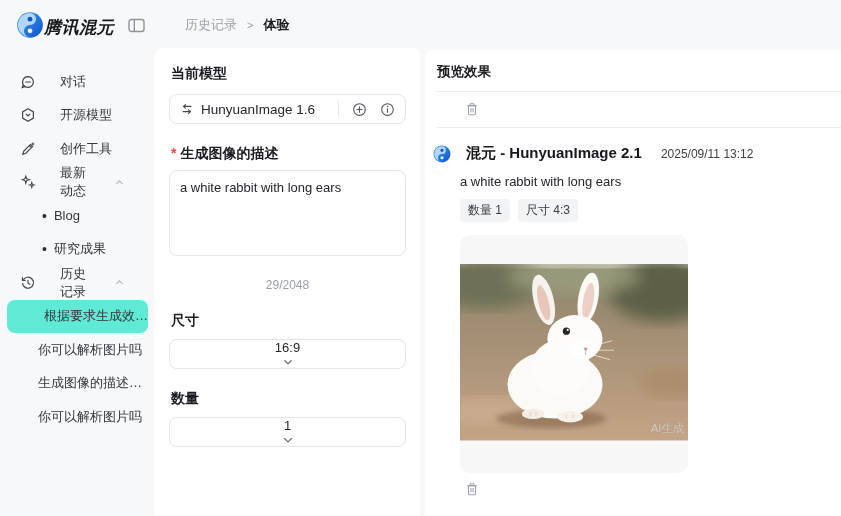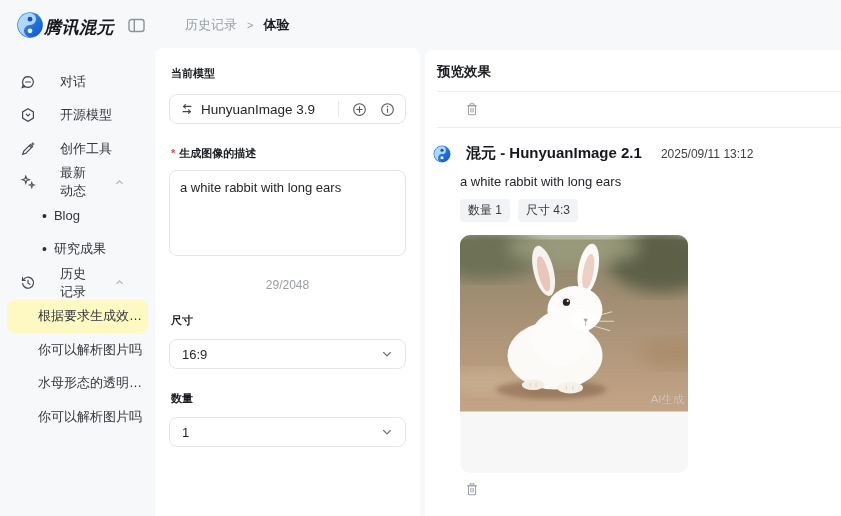--- a/index.html
+++ b/index.html
@@ -19,57 +19,57 @@
 
   
   .sidebar { position:absolute; left:0; top:50px; bottom:0; width:155px; padding-top:15px; }
   .side-item { height:33.5px; display:flex; align-items:center; gap:24px; padding-left:20px; padding-right:8px; font-size:13px; color:#33363b; cursor:pointer; }
   .side-item .icon { display:flex; color:#45484e; }
   .side-item .chev { margin-left:auto; margin-right:22px; display:flex; color:#b2b5bb; }
   .side-sub { height:33.5px; display:flex; align-items:center; font-size:13px; color:#33363b; cursor:pointer; }
   .side-sub.bullet { padding-left:42px; gap:7px; }
   .side-sub.bullet .dot { font-size:14px; line-height:1; color:#2a2d32; }
   .side-sub.hist { margin:0 7px; padding-left:31px; border-radius:8px; }
-  .side-sub.hist.selected { background:#fef9c3; }
+  .side-sub.hist.selected { background:#5eead4;justify-content:flex-end; }
 
   
   .panel { position:absolute; background:#fff; }
   .form-panel { left:155px; top:48px; width:265px; bottom:0; border-radius:8px 8px 0 0; padding:0 14px; }
   .preview-panel { left:425px; top:50px; right:0; bottom:0; border-radius:8px 0 0 0; }
 
   
-  .section-label { font-size:11px; font-weight:bold; color:#1b1d22; margin-left:2px; line-height:18px; }
+  .section-label { font-size:14px; font-weight:bold; color:#1b1d22; margin-left:2px; line-height:18px; }
   .lbl-model { margin-top:16px; }
   .req { color:#e84749; margin-right:4px; font-weight:bold; }
   .model-box { margin-top:12px; height:30px; border:1px solid #e4e5e7; border-radius:8px; display:flex; align-items:center; padding:0 10px; gap:7px; cursor:pointer; background:#fff; }
   .model-name { flex:1; font-size:13.5px; font-weight:500; color:#24262b; white-space:nowrap; }
   .vsep { width:1px; height:16px; background:#e8e8ea; }
   .mini-btn { background:none; border:none; display:flex; color:#55585e; cursor:pointer; padding:0; margin-left:6px; }
   .lbl-prompt { margin-top:20px; }
   .prompt-area { margin-top:8px; width:100%; height:86px; border:1px solid #e4e5e7; border-radius:8px; padding:8px 10px; font-size:13px; color:#24262b; font-family:"Liberation Sans","DejaVu Sans",sans-serif; resize:none; outline:none; line-height:1.45; }
   .char-count { text-align:center; font-size:12px; color:#9a9ea6; margin-top:17px; line-height:16px; }
   .lbl-size { margin-top:18px; }
-  .select-box { margin-top:10px; height:30px; border:1px solid #e4e5e7; border-radius:8px; display:flex; align-items:center; padding:0 12px; font-size:13px; color:#24262b; cursor:pointer; background:#fff; }
+  .select-box { margin-top:10px; height:30px; border:1px solid #e4e5e7; border-radius:8px; display:flex; align-items:center; padding:0 12px; font-size:13px; color:#24262b; cursor:pointer; background:#fff;flex-direction:column; }
   .select-box .sel-val { flex:1; }
   .select-box .chev { display:flex; color:#6b6f76; }
   .lbl-count { margin-top:20px; }
 
   
   .preview-title { font-size:13.5px; font-weight:bold; color:#1b1d22; padding:13px 0 10px 12px; }
   .hline { height:1px; background:#ededef; margin-left:12px; }
   .preview-toolbar { padding:10px 0 10px 40px; }
   .icon-btn { background:none; border:none; cursor:pointer; color:#9a9ea6; display:flex; padding:0; }
   .result { padding:16px 20px 0 8px; }
   .result-header { display:flex; align-items:center; gap:15px; }
   .result-title { font-size:15px; font-weight:bold; color:#16181c; }
   .result-time { font-size:12px; color:#404040; margin-left:4px; }
   .result-prompt { margin:11px 0 0 27px; font-size:13px; color:#24262b; }
   .tag-row { margin:10px 0 0 27px; display:flex; gap:8px; }
   .tag { background:#f2f3f5; border-radius:4px; padding:3px 8px; font-size:12px; color:#3a3d42; }
-  .image-card { margin:13px 0 0 27px; width:228px; height:238px; background:#f7f7f8; border-radius:10px; display:flex; align-items:flex-start; justify-content:center; overflow:hidden; cursor:pointer; }
+  .image-card { margin:13px 0 0 27px; width:228px; height:238px; background:#f7f7f8; border-radius:10px; display:flex; align-items:center; justify-content:center; overflow:hidden; cursor:pointer; }
   .result-trash { margin:9px 0 0 32px; }
 </style>
 </head>
 <body>
 
 <svg width="0" height="0" style="position:absolute">
   <defs>
     <linearGradient id="logoGrad" x1="0" y1="0" x2="1" y2="1">
       <stop offset="0" stop-color="#3f9df5"></stop>
         <stop offset="1" stop-color="#0d53c7"></stop>
@@ -190,38 +190,38 @@
       </span>
     </div>
 
     <div class="side-sub hist selected">
       <span>根据要求生成效…</span>
     </div>
     <div class="side-sub hist">
       <span>你可以解析图片吗</span>
     </div>
     <div class="side-sub hist">
-      <span>水母形态的透明…</span>
+      <span>生成图像的描述…</span>
     </div>
     <div class="side-sub hist">
       <span>你可以解析图片吗</span>
     </div>
   </aside>
 
   <main class="panel form-panel">
     <div class="section-label lbl-model">当前模型</div>
 
     <div class="model-box">
       <span style="display:flex;color:#44474d">
         <svg width="14" height="14" viewBox="0 0 16 16" fill="none" stroke="currentColor" stroke-width="1.3" stroke-linecap="round" stroke-linejoin="round">
           <path d="M12.5 5H4M6.2 2.9L4 5l2.2 2.1"></path>
           <path d="M3.5 11h8.5M9.8 8.9L12 11l-2.2 2.1"></path>
         </svg>
       </span>
-      <span class="model-name">HunyuanImage 3.9</span>
+      <span class="model-name">HunyuanImage 1.6</span>
       <span class="vsep"></span>
       <button class="mini-btn">
         <svg width="15" height="15" viewBox="0 0 16 16" fill="none" stroke="currentColor" stroke-width="1.2">
           <circle cx="8" cy="8" r="6.2"></circle>
             <path d="M8 5.2v5.6M5.2 8h5.6" stroke-linecap="round"></path>
         </svg>
       </button>
       <button class="mini-btn">
         <svg width="15" height="15" viewBox="0 0 16 16" fill="none" stroke="currentColor" stroke-width="1.2">
           <circle cx="8" cy="8" r="6.2"></circle>

